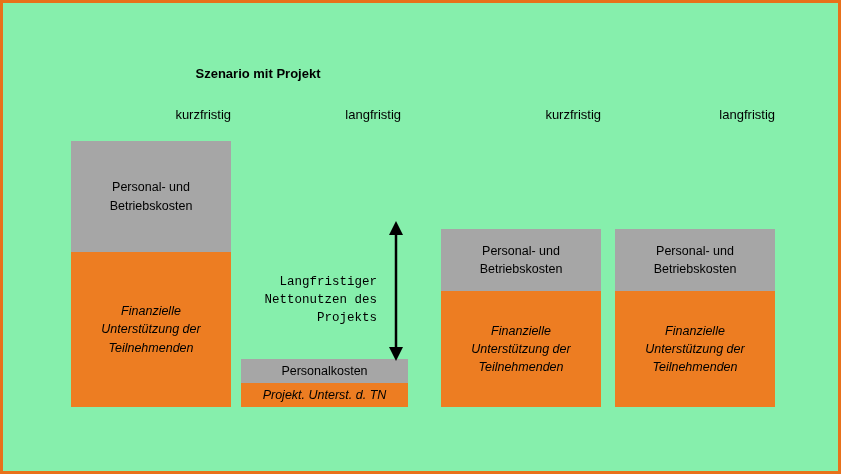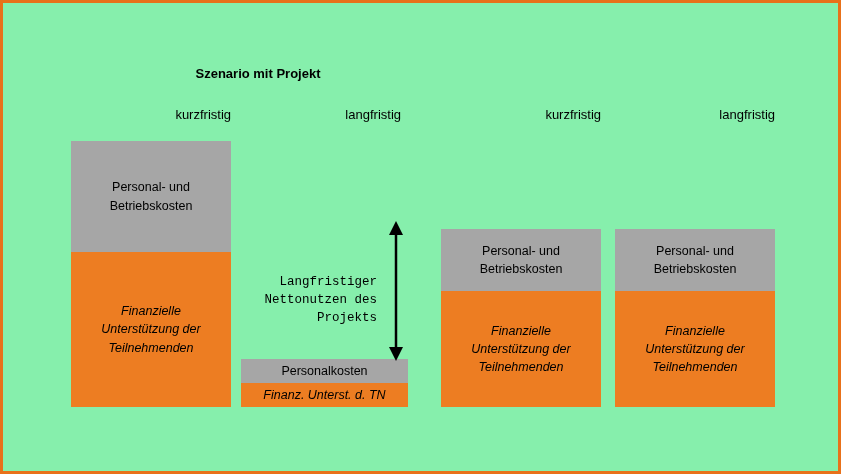--- a/index.html
+++ b/index.html
@@ -90,21 +90,21 @@
 Unterstützung der
 Teilnehmenden</span>
     </div>
   </div>
 
   <div class="bar" style="left:238px; top:356px; width:167px; height:48px;">
     <div class="seg grey" style="top:0; height:24px;">
       <span class="seg-text" style="white-space:pre-line;">Personalkosten</span>
     </div>
     <div class="seg orange" style="top:24px; height:24px;">
-      <span class="seg-text" style="white-space:pre-line;">Finanz. Unterst. d. TN</span>
+      <span class="seg-text" style="white-space:pre-line;">Projekt. Unterst. d. TN</span>
     </div>
   </div>
 
   <div class="bar" style="left:438px; top:226px; width:160px; height:178px;">
     <div class="seg grey" style="top:0; height:62px;">
       <span class="seg-text" style="white-space:pre-line;">Personal- und
 Betriebskosten</span>
     </div>
     <div class="seg orange" style="top:62px; height:116px;">
       <span class="seg-text" style="white-space:pre-line;">Finanzielle

